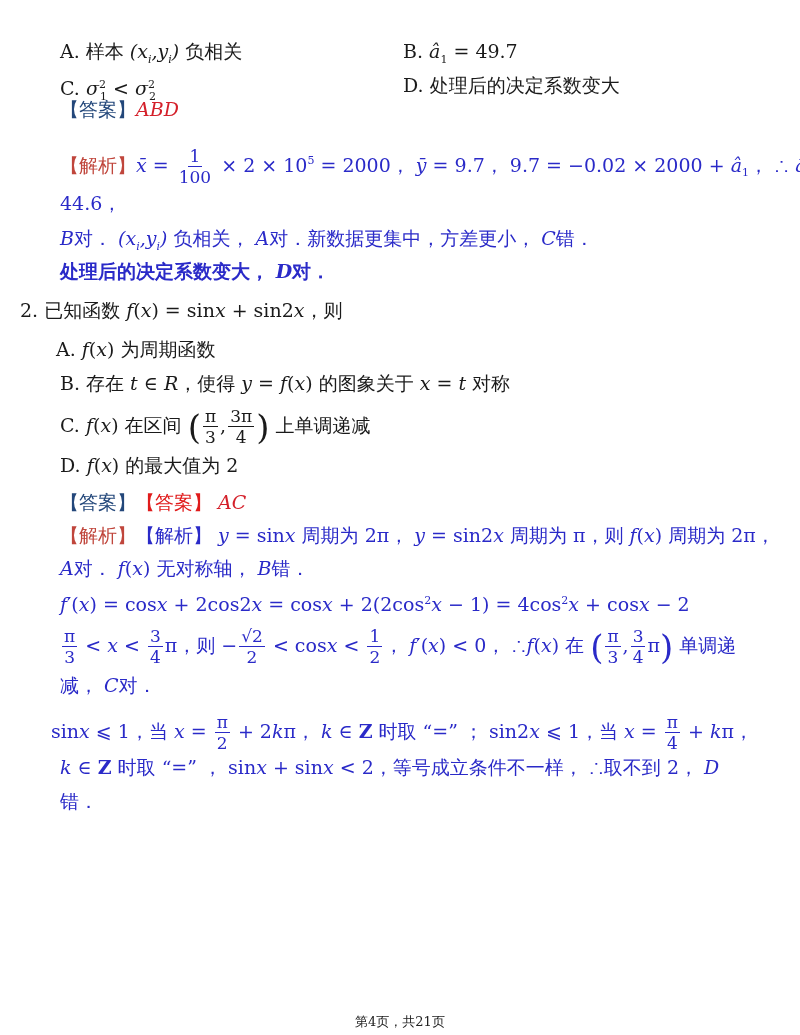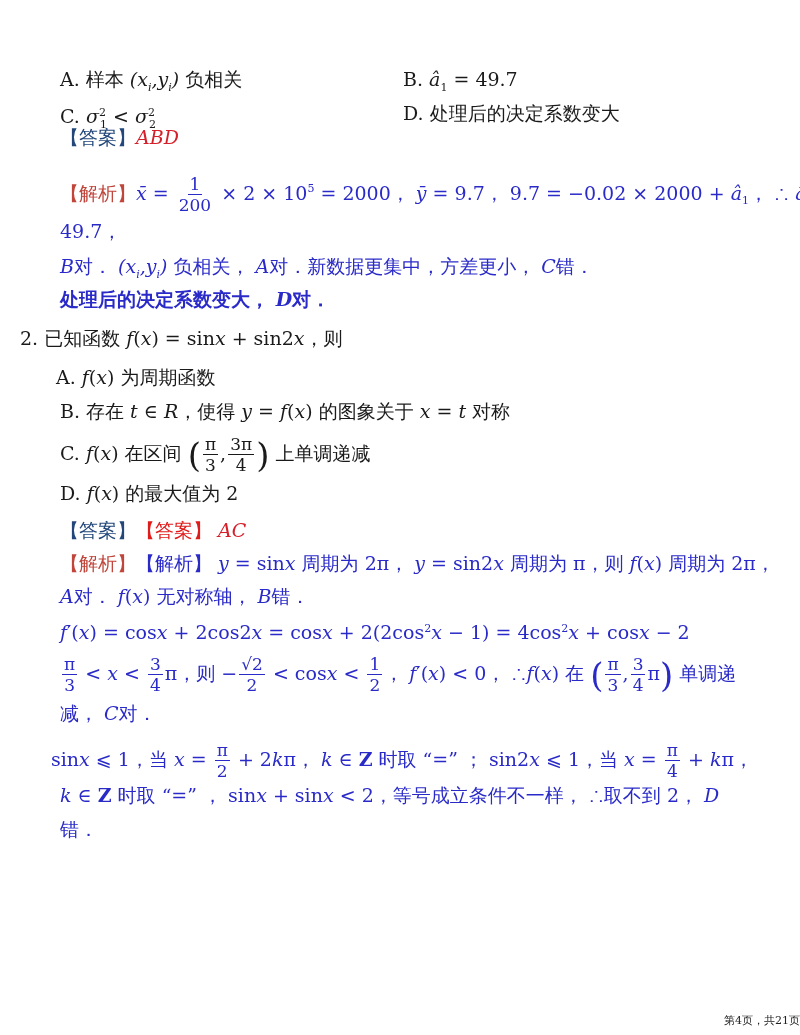--- a/index.html
+++ b/index.html
@@ -1,34 +1,34 @@
 <!DOCTYPE html>
 <html><head>
 <meta charset="utf-8">
 <style>
   html, body { margin: 0; padding: 0; background: #ffffff; }
   body { width: 800px; height: 1035px; position: relative; overflow: hidden;
          font-family: "DejaVu Serif", "Liberation Serif", serif; color: #1a1a1a; }
-  .line { position: absolute; white-space: nowrap; font-size: 19px; line-height: 26px; margin-top: 28px; }
+  .line { position: absolute; white-space: nowrap; font-size: 19px; line-height: 26px; }
   .blue { color: #2a2ac8; }
   .red { color: #d4202a; font-style: italic; }
   .tag-navy { color: #23477a; }
   .tag-red { color: #c0463c; }
   .tag-bright { color: #e01b1b; }
   .tag-blue { color: #2a2ac8; }
   .it { font-style: italic; }
   .frac { display: inline-flex; flex-direction: column; align-items: center; vertical-align: middle;
           font-size: 17px; line-height: 20px; margin: 0 2px; }
   .frac .num { border-bottom: 1px solid currentColor; padding: 0 2px; }
   .frac .den { padding: 0 2px; }
   .paren { font-size: 34px; vertical-align: middle; line-height: 30px; font-weight: 200; }
   sup { font-size: 11px; }
   sub { font-size: 11px; }
-  .footer { position: absolute; left: 0; width: 800px; top: 1013px; text-align: right;
-            font-size: 11px; color: #222; }
+  .footer { position: absolute; left: 0; width: 800px; top: 1013px; text-align: center;
+            font-size: 13px; color: #222; }
 </style>
 </head>
 <body>
 
 <div class="line" style="left:60px;top:38px;">
   <span>A.</span>
   样本 <span class="it">(x<sub>i</sub>,y<sub>i</sub>)</span> 负相关
 </div>
 <div class="line" style="left:403px;top:38px;">
   <span>B.</span>
@@ -44,25 +44,25 @@
 </div>
 
 <div class="line" style="left:60px;top:96px;">
   <span class="tag-navy">【答案】</span><span class="red">ABD</span>
 </div>
 
 <div class="line blue" style="left:60px;top:146px;">
   <span class="tag-red">【解析】</span><span class="it">x̄</span> =
   <span class="frac">
       <span class="num">1</span>
-      <span class="den">200</span>
+      <span class="den">100</span>
     </span>
   × 2 × 10<sup>5</sup> = 2000， <span class="it">ȳ</span> = 9.7， 9.7 = −0.02 × 2000 + <span class="it">â</span><sub>1</sub>， ∴ <span class="it">â</span> =
 </div>
-<div class="line blue" style="left:60px;top:190px;">49.7，</div>
+<div class="line blue" style="left:60px;top:190px;">44.6，</div>
 <div class="line blue" style="left:60px;top:225px;">
   <span class="it">B</span>对． <span class="it">(x<sub>i</sub>,y<sub>i</sub>)</span> 负相关， <span class="it">A</span>对．新数据更集中，方差更小， <span class="it">C</span>错．
 </div>
 <div class="line blue" style="left:60px;top:258px;font-weight:bold;">
   处理后的决定系数变大， <span class="it">D</span>对．
 </div>
 
 <div class="line" style="left:20px;top:297px;">
   <span>2.</span>
   已知函数 <span class="it">f</span>(<span class="it">x</span>) = sin<span class="it">x</span> + sin2<span class="it">x</span>，则

